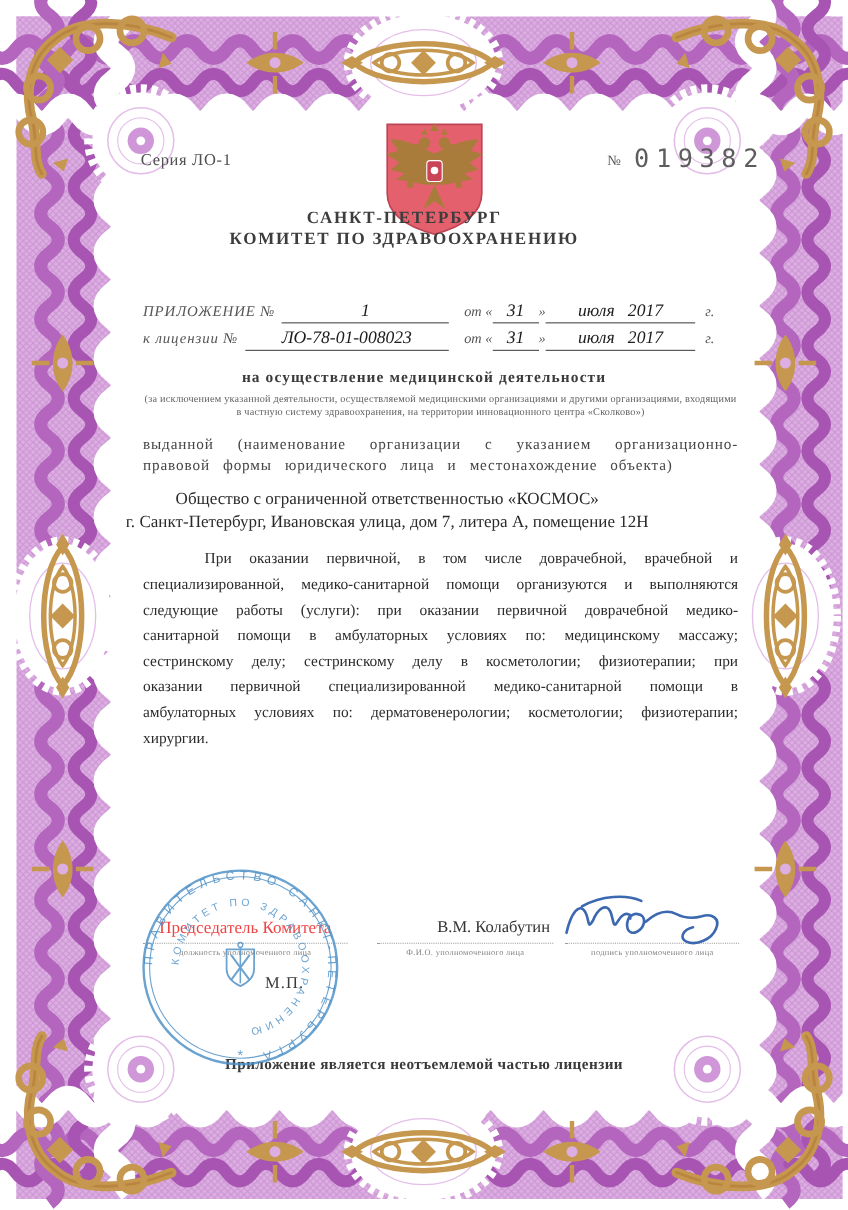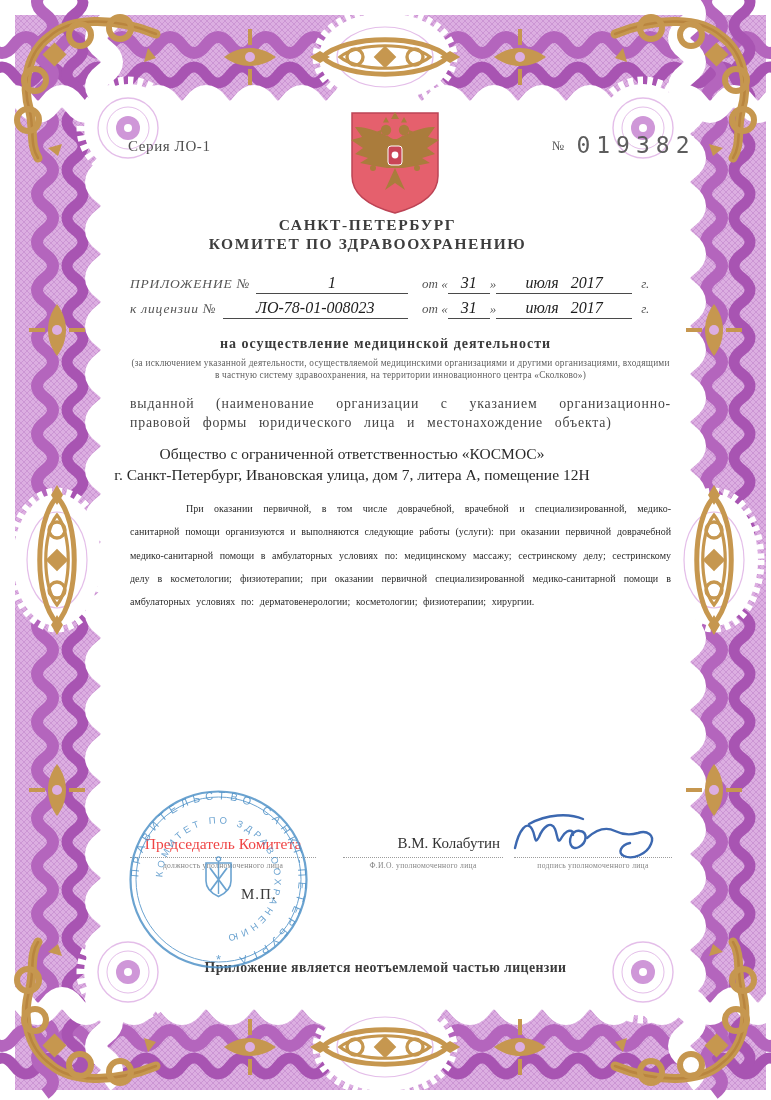--- a/index.html
+++ b/index.html
@@ -5,21 +5,21 @@
   html,body{margin:0;padding:0;background:#fff;}
   .page{width:771px;height:1100px;position:relative;background:#ffffff;overflow:hidden;
         font-family:"Liberation Serif", serif;color:#2c2c2c;}
   .layer{position:absolute;left:0;top:0;}
   .abs{position:absolute;}
   
   .series{left:128px;top:138px;font-size:15px;color:#4f4f4f;letter-spacing:.6px;}
   .numwrap{left:552px;top:132px;display:flex;align-items:flex-start;}
   .numsign{font-size:13px;color:#555;margin:6px 12px 0 0;}
   .numval{font-family:"DejaVu Sans Mono", monospace;font-size:23px;color:#5d5d5d;letter-spacing:6px;}
-  .authority{left:0;top:215px;width:735px;text-align:center;font-weight:bold;
+  .authority{left:0;top:189px;width:735px;text-align:center;font-weight:bold;
              font-size:15.5px;line-height:19px;letter-spacing:1.6px;color:#3d3d3d;}
   
   .frow{left:130px;width:545px;display:flex;align-items:baseline;height:26px;font-style:italic;}
   .frow1{top:274px;} .frow2{top:299px;}
   .f-left{width:292px;display:flex;align-items:baseline;}
   .f-label{font-size:13.5px;color:#555;letter-spacing:.8px;white-space:pre;}
   .f-line{border-bottom:1px solid #4a4a4a;text-align:center;font-size:16px;color:#1d1d1d;padding:0 4px 1px 4px;}
   .f-v{flex:1;margin:0 14px 0 6px;}
   .f-from{font-size:13px;color:#555;white-space:pre;}
   .f-day{width:34px;}
@@ -27,21 +27,21 @@
   .f-g{font-size:13px;color:#555;margin-left:9px;}
   
   .acttitle{left:0;top:336px;width:771px;text-align:center;font-weight:bold;
             font-size:14px;letter-spacing:1px;color:#3a3a3a;}
   .actnote{left:130px;top:357px;width:541px;text-align:center;font-size:9.3px;
            line-height:12px;color:#606060;letter-spacing:.2px;}
   .issued{left:130px;top:394px;width:541px;text-align:justify;font-size:13.8px;
           line-height:19px;letter-spacing:.8px;word-spacing:.55em;color:#454545;}
   .orgblock{left:0;top:443px;width:704px;text-align:center;font-size:15.5px;line-height:21px;color:#2a2a2a;}
   .bodypar{left:130px;top:497px;width:541px;text-align:justify;text-indent:56px;
-           font-size:10px;line-height:23.3px;word-spacing:.32em;color:#2b2b2b;}
+           font-size:14px;line-height:23.3px;word-spacing:.32em;color:#2b2b2b;}
   
   .sig-pos{left:133px;top:835px;width:180px;text-align:center;font-size:15.5px;color:#ef4444;}
   .sig-name{left:345px;top:835px;width:155px;text-align:right;font-size:15px;color:#333;}
   .sigline{border-top:1px dotted #9c9c9c;height:0;top:857px;}
   .sl1{left:130px;width:186px;} .sl2{left:343px;width:160px;} .sl3{left:514px;width:158px;}
   .sigcap{top:861px;font-size:7.6px;color:#838383;text-align:center;letter-spacing:.3px;}
   .mp{left:241px;top:886px;font-size:15px;letter-spacing:1px;color:#3c3c3c;z-index:3;}
   .footer{left:0;top:960px;width:771px;text-align:center;font-weight:bold;
           font-size:13.8px;letter-spacing:.4px;color:#3a3a3a;}
   .sealwrap{left:126px;top:787px;z-index:2;}

